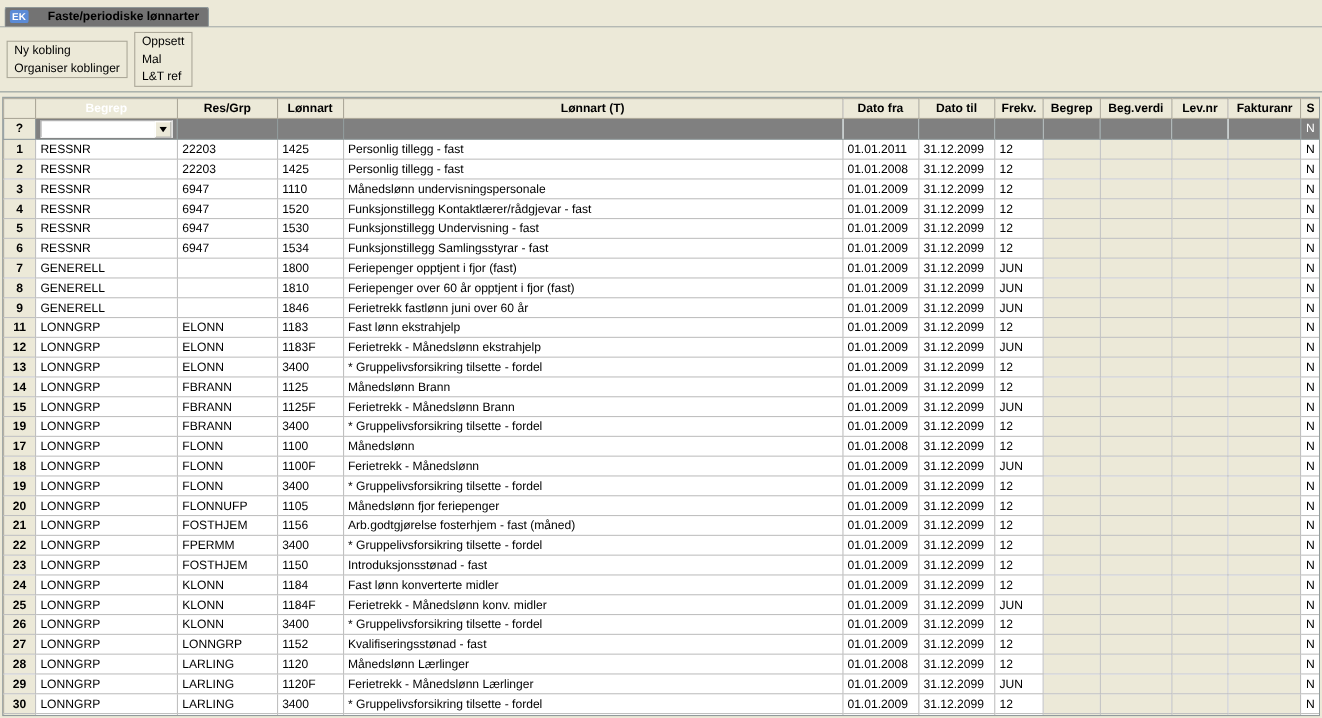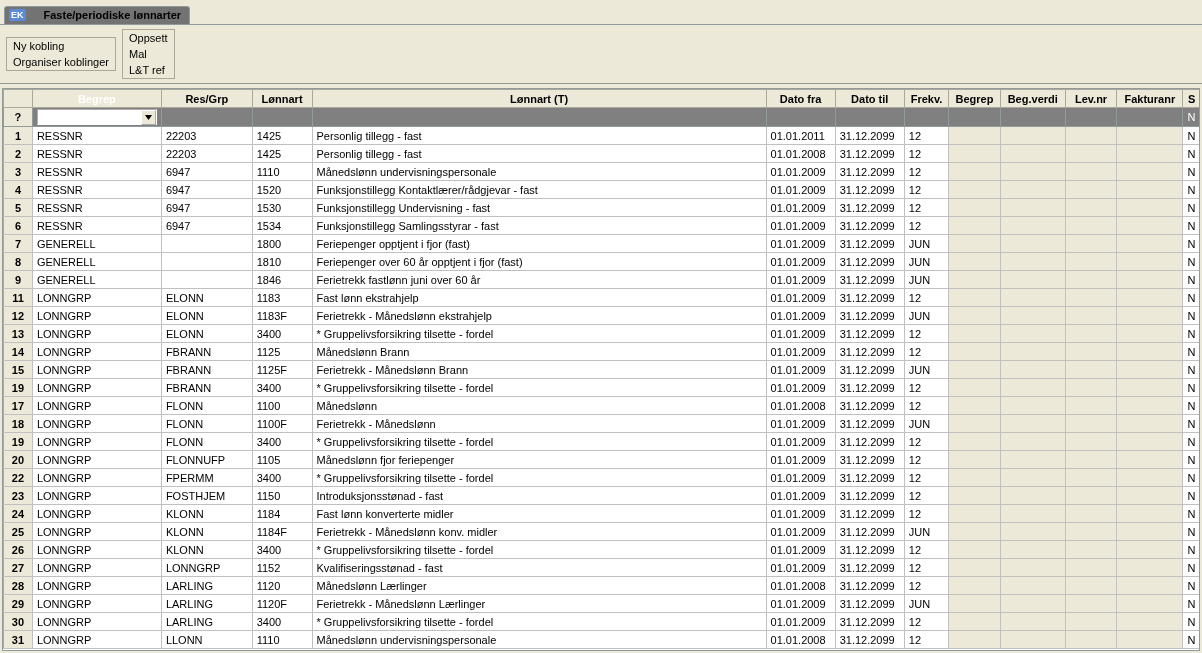--- a/index.html
+++ b/index.html
@@ -514,20 +514,35 @@
             <td>01.01.2009</td>
             <td>31.12.2099</td>
             <td>12</td>
             <td class="empty"></td>
             <td class="empty"></td>
             <td class="empty"></td>
             <td class="empty"></td>
             <td>N</td>
           </tr>
           <tr>
+            <td class="rowhdr">21</td>
+            <td>LONNGRP</td>
+            <td>FOSTHJEM</td>
+            <td>1156</td>
+            <td>Arb.godtgjørelse fosterhjem - fast (måned)</td>
+            <td>01.01.2009</td>
+            <td>31.12.2099</td>
+            <td>12</td>
+            <td class="empty"></td>
+            <td class="empty"></td>
+            <td class="empty"></td>
+            <td class="empty"></td>
+            <td>N</td>
+          </tr>
+          <tr>
             <td class="rowhdr">22</td>
             <td>LONNGRP</td>
             <td>FPERMM</td>
             <td>3400</td>
             <td>* Gruppelivsforsikring tilsette - fordel</td>
             <td>01.01.2009</td>
             <td>31.12.2099</td>
             <td>12</td>
             <td class="empty"></td>
             <td class="empty"></td>

